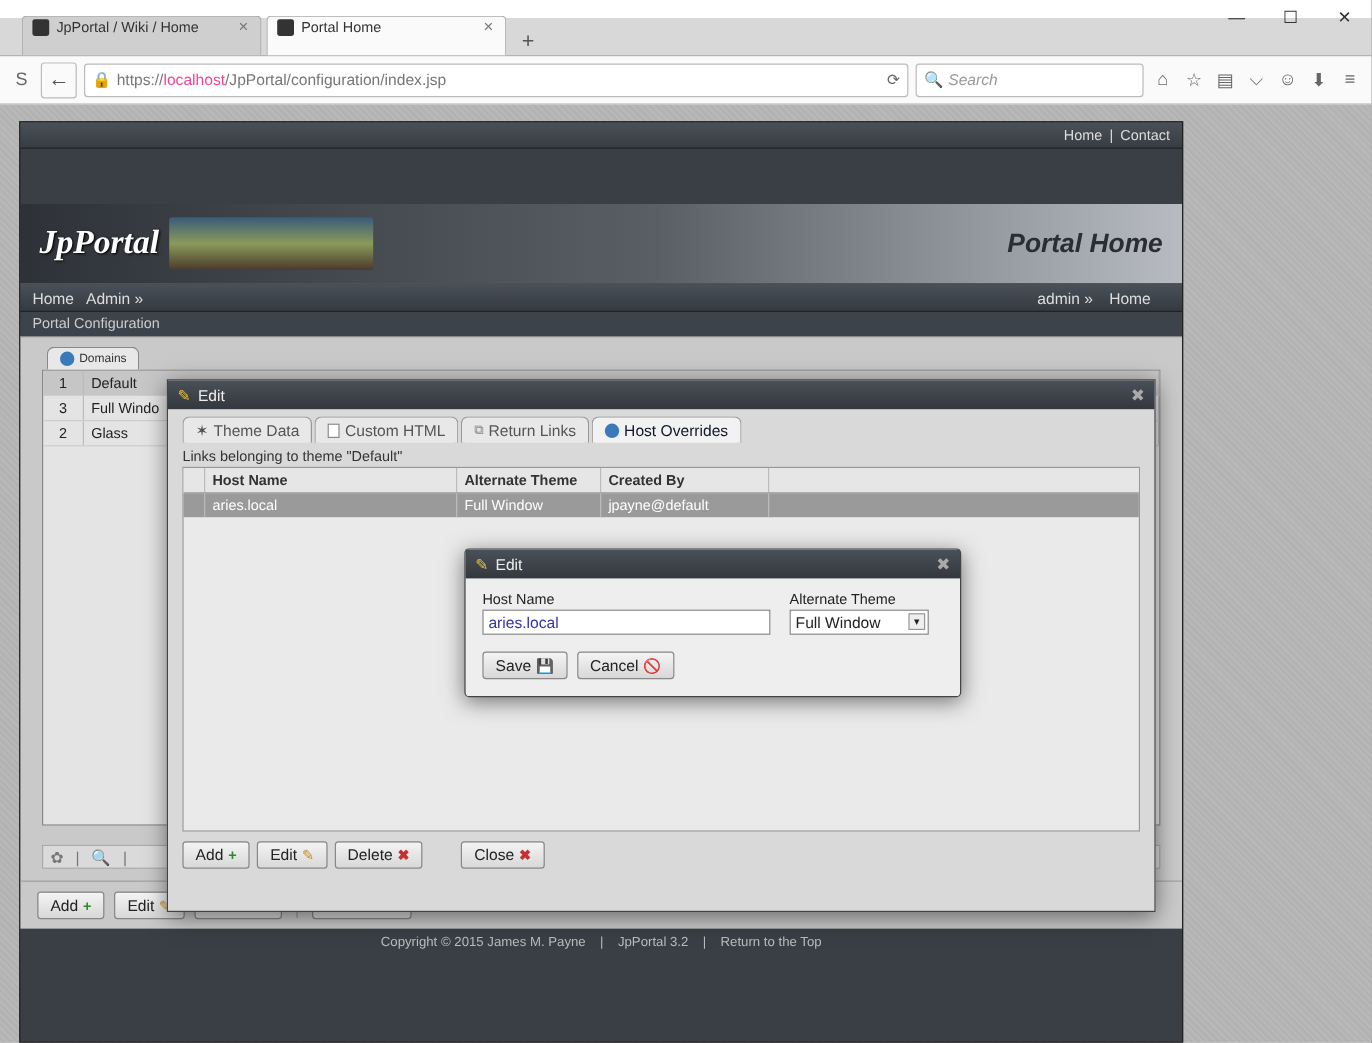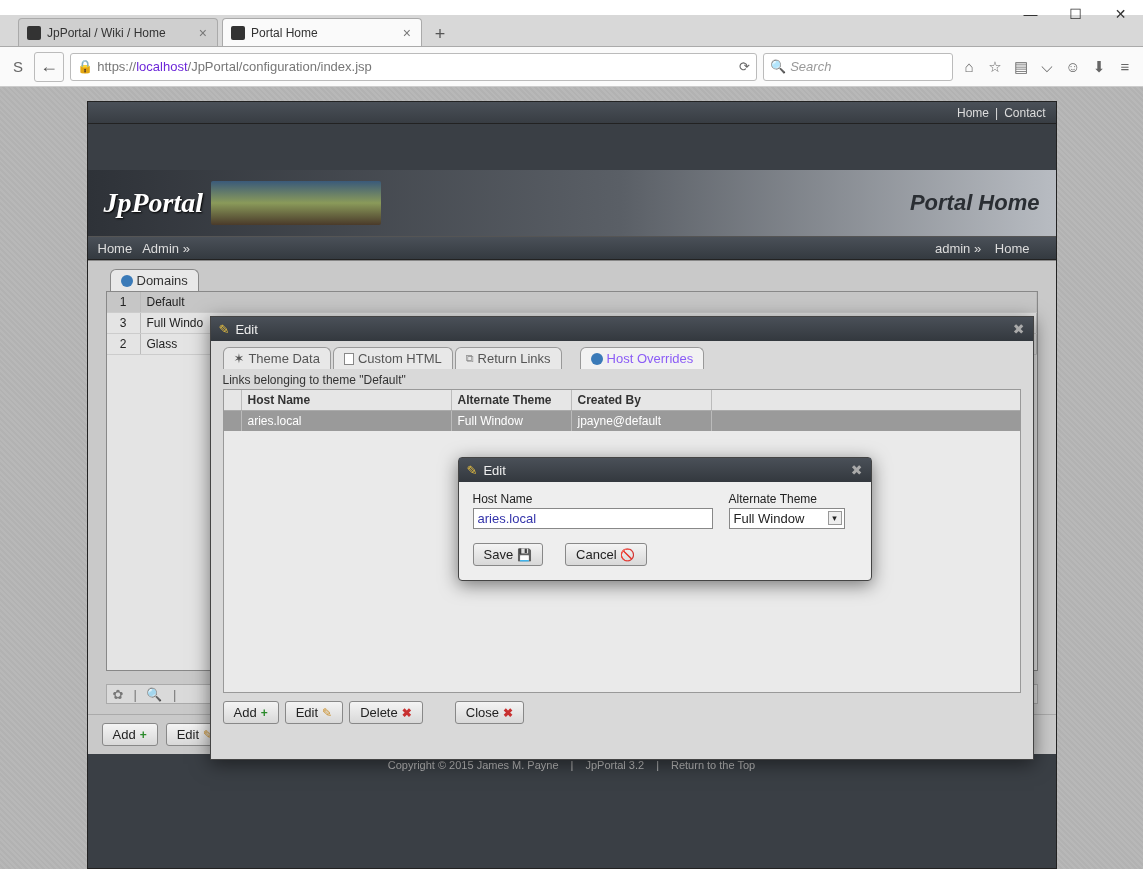--- a/index.html
+++ b/index.html
@@ -46,22 +46,22 @@
   border-bottom: 1px solid #aaa;
 }
 .tab {
   height: 28px;
   min-width: 200px;
   background: #cfcfcf;
   border: 1px solid #aaa;
   border-bottom: none;
   border-radius: 4px 4px 0 0;
   display: flex;
-  align-items: center;
-  padding: 4px 8px;
+  align-items: flex-end;
+  padding: 16px 8px;
   margin-right: 4px;
   font-size: 12px;
   color: #333;
   cursor: pointer;
 }
 .tab.active { background: #fafafa; }
 .tab .favicon {
   width: 14px; height: 14px; margin-right: 6px;
   background: #333; border-radius: 2px;
 }
@@ -98,36 +98,36 @@
   border: 1px solid #bbb;
   border-radius: 3px;
   background: #fff;
   display: flex;
   align-items: center;
   padding: 0 6px;
   font-size: 13px;
   color:#777;
 }
 .urlbar .lock { color:#2a2; margin-right:4px; }
-.urlbar .hosttxt { color:#6d28d9; }
+.urlbar .hosttxt { color:#ec4899; }
 .urlbar .reload { margin-left:auto; color:#666; cursor:pointer; }
 .searchbar {
   width: 190px; height: 28px;
   border:1px solid #bbb; border-radius:3px; background:#fff;
   display:flex; align-items:center; padding:0 6px; color:#999;
   font-style: italic;
 }
 .searchbar .mag { margin-right:4px; color:#888; font-style:normal; }
 
 
 .page-bg {
   background: repeating-linear-gradient(45deg,#b8b8b8,#b8b8b8 2px,#b2b2b2 2px,#b2b2b2 4px);
   height: calc(869px - 15px - 32px - 40px);
-  padding: 14px 0 0 0;
-  display:flex; justify-content:center;
+  padding: 14px 0 0 16px;
+  display:flex; 
 }
 .portal {
   width: 970px;
   background: #3a3f45;
   border: 1px solid #222;
   position: relative;
 }
 .topnav {
   height: 22px;
   background: linear-gradient(#4a5058,#383d43);
@@ -179,21 +179,21 @@
   position: relative;
   border-top:1px solid #888;
 }
 .config-tabs {
   padding: 8px 0 0 22px;
   display:flex; gap:2px;
 }
 .cfg-tab {
   background:#e8e8e8; border:1px solid #888; border-bottom:none;
   border-radius: 6px 6px 0 0;
-  padding: 3px 10px; font-size:13px; color:#333;
+  padding: 3px 10px; font-size:10px; color:#333;
   display:flex; align-items:center; gap:4px; cursor:pointer;
 }
 .cfg-tab .ic { width:12px;height:12px;background:#3a7ab8;border-radius:50%; }
 .cfg-grid {
   margin: 0 18px 0 18px;
   border:1px solid #888;
   background:#e4e4e4;
   height: 380px;
 }
 .grid-head {
@@ -260,21 +260,21 @@
 }
 .dlg1 .inner-tabs {
   display:flex; gap:2px; padding: 6px 0 0 12px;
 }
 .dlg1 .itab {
   background:#e8e8e8; border:1px solid #999; border-bottom:none;
   border-radius:6px 6px 0 0;
   padding:3px 10px; font-size:13px; color:#555;
   display:flex; align-items:center; gap:4px; cursor:pointer;
 }
-.dlg1 .itab.active { background:#f2f2f2; color:#8b5cf6;margin-left:16px; }
+.dlg1 .itab.active { background:#f2f2f2; color:#0f172a; }
 .dlg1 .caption { padding: 4px 12px 2px; font-size:12px; color:#333; }
 .dlg1 .linkgrid {
   margin: 0 12px; border:1px solid #999; background:#eaeaea; height: 304px;
 }
 .link-head {
   display:flex; background:#e6e6e6; font-size:12px; font-weight:bold;
   border-bottom:1px solid #aaa; color:#333;
 }
 .link-head div, .link-row div { padding:3px 6px; border-right:1px solid #bbb; }
 .link-row { display:flex; font-size:12px; background:#9a9a9a; color:#fff; }
@@ -300,21 +300,21 @@
 }
 .field input { width: 240px; }
 .field .select {
   width: 116px; color:#222; position:relative; padding-right:18px;
 }
 .field .select .caret {
   position:absolute; right:2px; top:2px;
   width:14px; height:14px; border:1px solid #999; background:#eee;
   display:flex;align-items:center;justify-content:center; font-size:9px;
 }
-.dlg2 .actions { display:flex; gap:22px; }
+.dlg2 .actions { display:flex; gap:8px; }
 
 
 .i-green{color:#2a8a2a;font-weight:bold;}
 .i-orange{color:#c88a20;}
 .i-red{color:#c83030;font-weight:bold;}
 .i-link{color:#888;}
 .ic-globe{width:12px;height:12px;border-radius:50%;background:#3a7ab8;display:inline-block;}
 .ic-page{width:10px;height:12px;border:1px solid #888;background:#fff;display:inline-block;}
 .ic-chain{font-size:11px;color:#888;}
 </style>
@@ -379,20 +379,21 @@
         <span class="ph">Portal Home</span>
       </div>
       <div class="menubar">
         <span>Home</span>
         <span>Admin »</span>
         <span class="right">
           <span>admin »</span>
           <span>Home</span>
         </span>
       </div>
+      <div class="breadcrumb">Portal Configuration</div>
 
       <div class="config-area">
         <div class="config-tabs">
           <div class="cfg-tab">
             <span class="ic"></span>
             <span>Domains</span>
           </div>
         </div>
         <div class="cfg-grid">
           <div class="grid-row sel">

